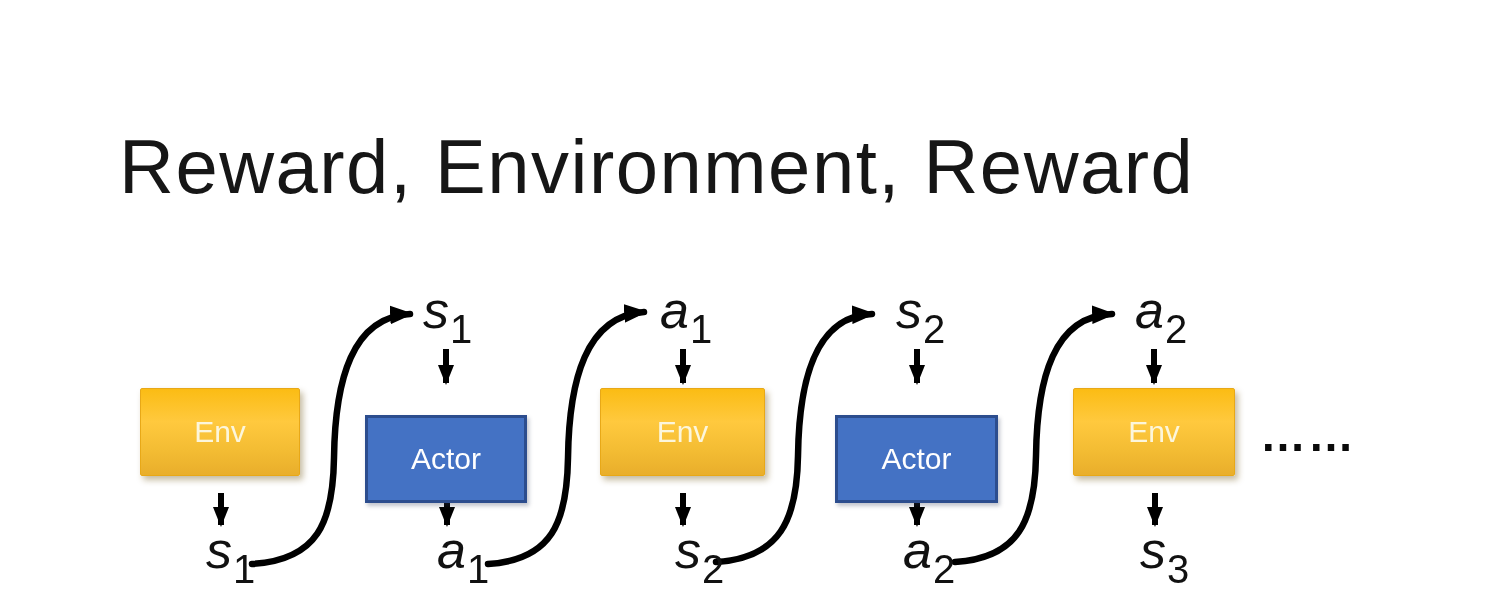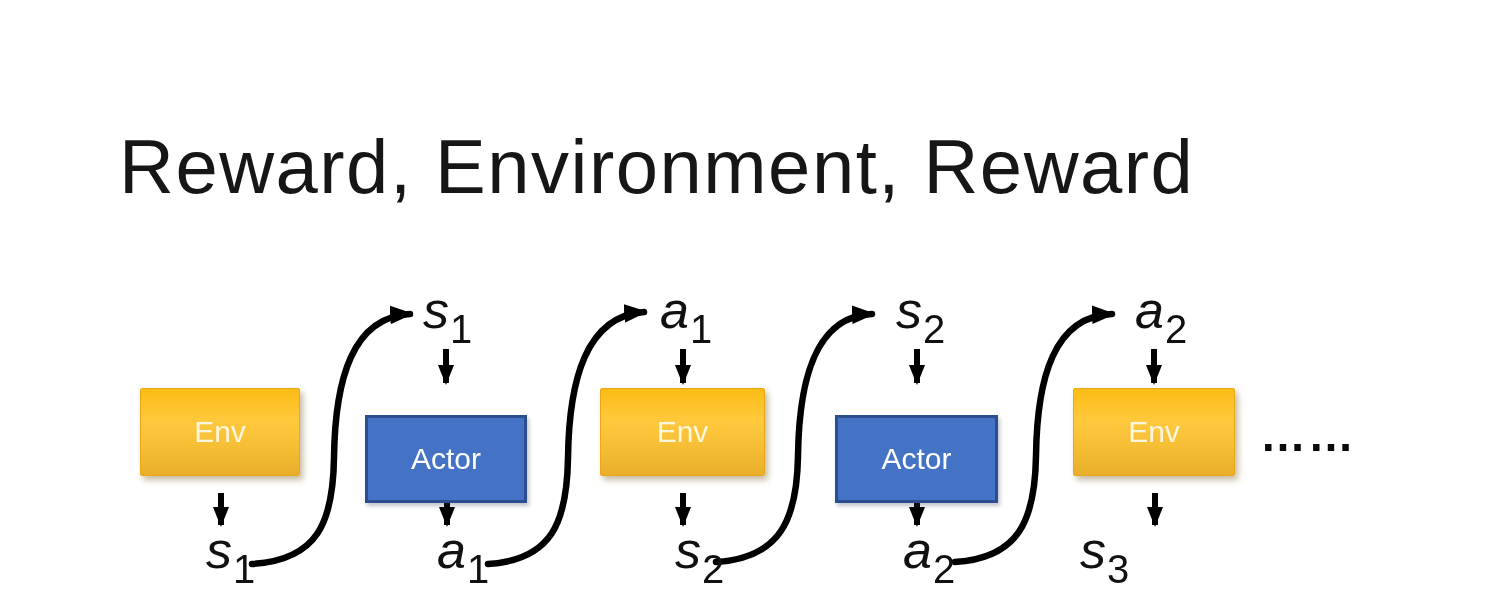--- a/index.html
+++ b/index.html
@@ -93,17 +93,17 @@
 
   <div class="mlabel toplab" style="left:423px"><span class="base">s</span><span class="sub">1</span></div>
   <div class="mlabel toplab" style="left:660px"><span class="base">a</span><span class="sub">1</span></div>
   <div class="mlabel toplab" style="left:896px"><span class="base">s</span><span class="sub">2</span></div>
   <div class="mlabel toplab" style="left:1135px"><span class="base">a</span><span class="sub">2</span></div>
 
   <div class="mlabel botlab" style="left:206px"><span class="base">s</span><span class="sub">1</span></div>
   <div class="mlabel botlab" style="left:437px"><span class="base">a</span><span class="sub">1</span></div>
   <div class="mlabel botlab" style="left:675px"><span class="base">s</span><span class="sub">2</span></div>
   <div class="mlabel botlab" style="left:903px"><span class="base">a</span><span class="sub">2</span></div>
-  <div class="mlabel botlab" style="left:1080px"><span class="base">s</span><span class="sub">3</span></div>
+  <div class="mlabel botlab" style="left:1140px"><span class="base">s</span><span class="sub">3</span></div>
 
   <div class="dots">……</div>
 
 </div>
 
 </body></html>

